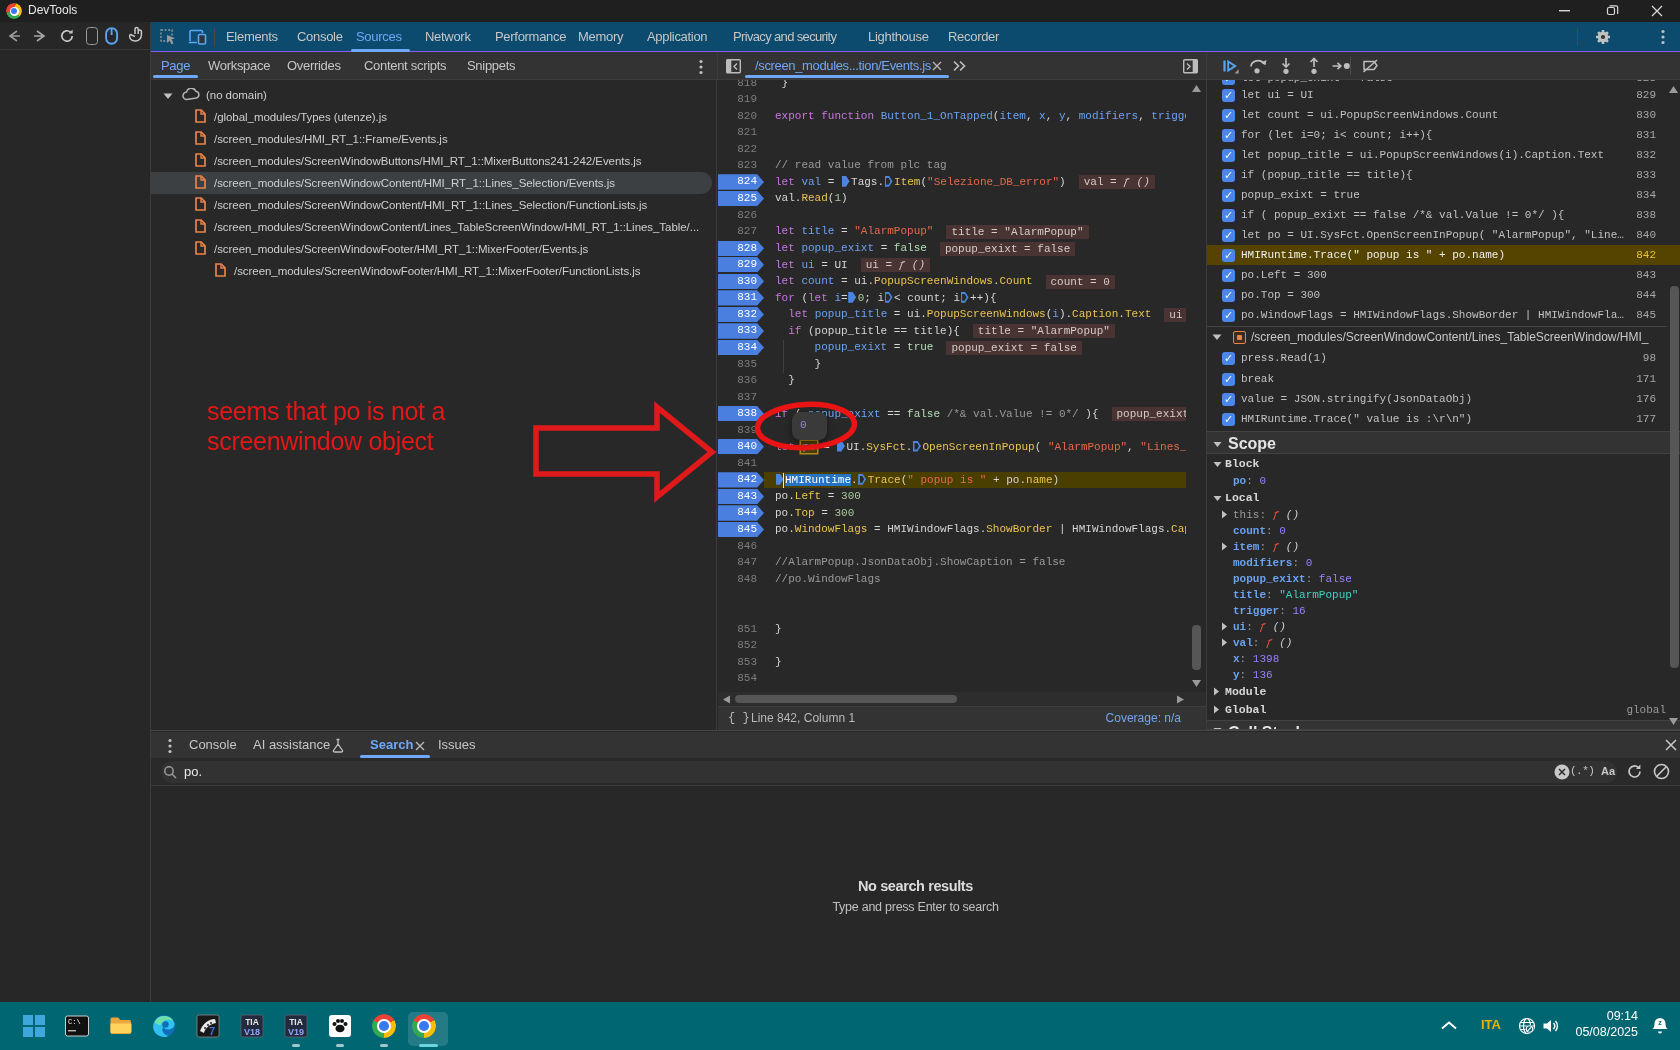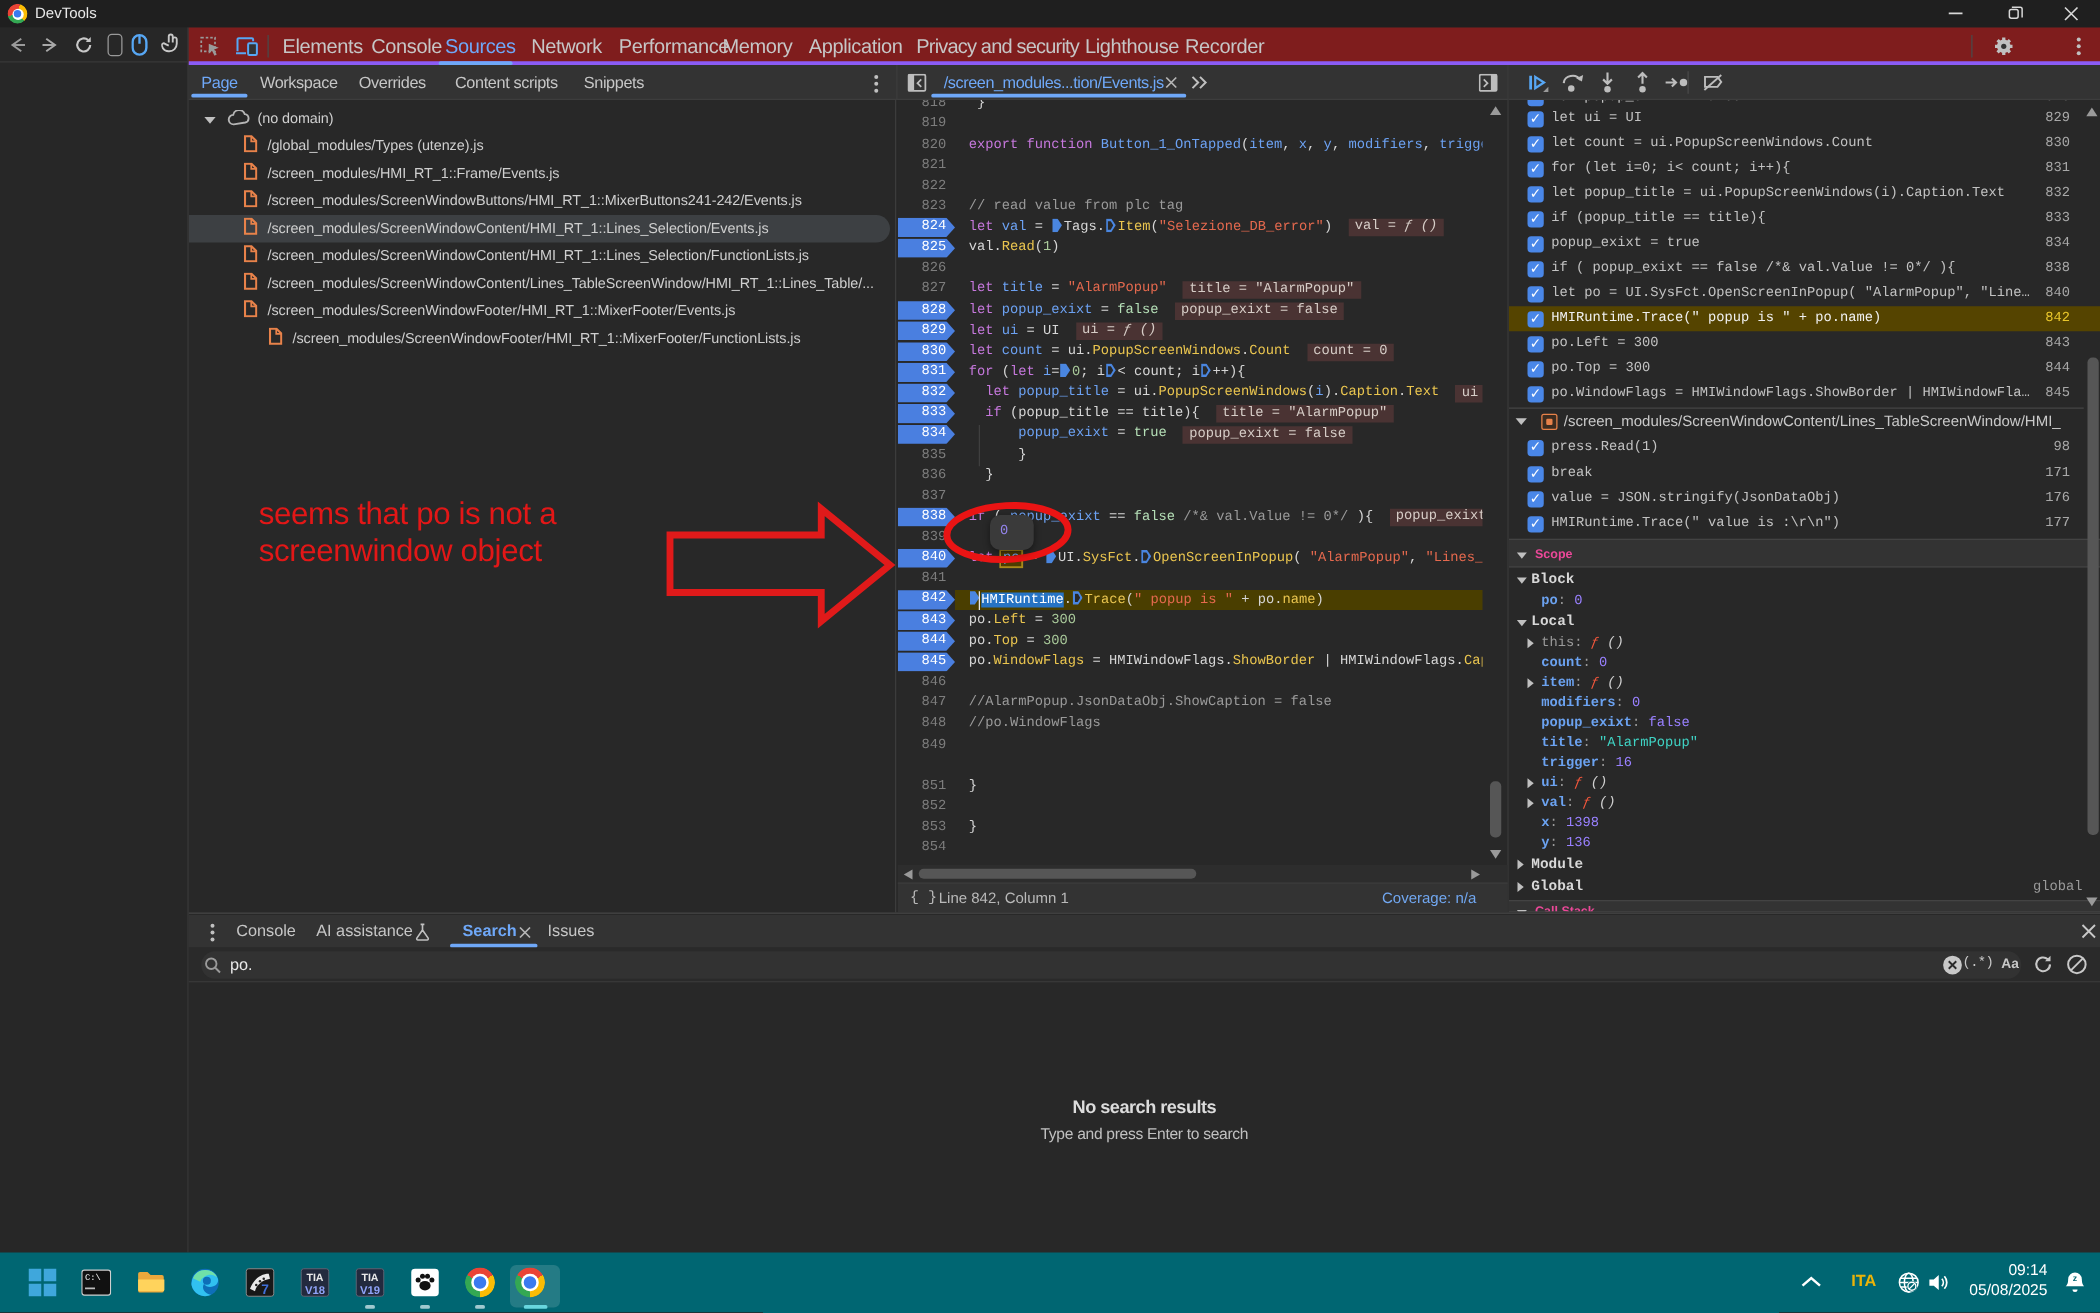--- a/index.html
+++ b/index.html
@@ -10,21 +10,21 @@
 
 .chromeicon{position:absolute;border-radius:50%;overflow:hidden;}
 .chromeicon .seg{position:absolute;inset:0;border-radius:50%;background:conic-gradient(from 135deg,#34a853 0 120deg,#ea4335 120deg 240deg,#fbbc05 240deg 360deg);}
 .chromeicon .w{position:absolute;border-radius:50%;background:#fff;}
 .chromeicon .b{position:absolute;border-radius:50%;background:#3a7af0;}
 .wbtn{position:absolute;top:0;width:34px;height:22px;color:#d8d8d8;}
 
 #leftpane{position:absolute;left:0;top:22px;width:151px;height:980px;background:#272727;border-right:1px solid #3c3c3c;}
 #lefttools{position:absolute;left:0;top:0;width:150px;height:28px;border-bottom:1px solid #383838;}
 
-#maintabs{position:absolute;left:151px;top:22px;width:1529px;height:30px;background:#7f1d1d;border-bottom:3px solid #8b5cf6;color:#c6c6c6;font-size:16px;}
+#maintabs{position:absolute;left:151px;top:22px;width:1529px;height:30px;background:#0c4a6e;border-bottom:1px solid #8b5cf6;color:#c6c6c6;font-size:13px;}
 #maintabs .tab{position:absolute;top:7px;letter-spacing:-0.3px;}
 #subrow{position:absolute;left:151px;top:52px;width:1529px;height:28px;background:#333333;border-bottom:1px solid #3d3d3d;color:#c6c6c6;font-size:13px;}
 #subrow .tab{position:absolute;top:6px;letter-spacing:-0.3px;}
 .bluetab{color:#6fa8f8 !important;}
 .underline{position:absolute;height:3px;background:#6fa8f8;border-radius:2px;}
 
 #tree{position:absolute;left:151px;top:80px;width:566px;height:650px;background:#282828;border-right:1px solid #3c3c3c;overflow:hidden;color:#cfcfcf;font-size:11.5px;letter-spacing:-0.05px;}
 .trow{position:absolute;left:0;height:22px;line-height:22px;white-space:nowrap;}
 .sel{position:absolute;left:0;width:561px;height:22px;background:#3d4043;border-radius:0 11px 11px 0;}
 
@@ -55,21 +55,21 @@
 #hsb{position:absolute;left:0;top:612px;width:489px;height:14px;background:#2d2d2d;}
 #estatus{position:absolute;left:0;top:626px;width:489px;height:24px;background:#333333;border-top:1px solid #3d3d3d;font-family:"Liberation Sans",sans-serif;font-size:12px;color:#b9b9b9;}
 .sbthumbv{position:absolute;background:#565656;border-radius:4px;}
 
 #sidebar{position:absolute;left:1207px;top:80px;width:473px;height:650px;background:#282828;overflow:hidden;}
 #debugbar{position:absolute;left:1207px;top:52px;width:473px;height:28px;background:#333333;border-bottom:1px solid #3d3d3d;}
 .brow{position:absolute;left:0;width:473px;height:20px;font-family:"Liberation Mono",monospace;font-size:11px;color:#c2c2c2;line-height:20px;white-space:nowrap;}
 .brow .num{position:absolute;right:24px;top:0;color:#a8a8a8;}
 .cbx{position:absolute;left:15px;top:3.5px;width:13px;height:13px;background:#4a87e8;border-radius:3px;color:#fff;font-size:11px;line-height:13px;text-align:center;font-family:"Liberation Sans",sans-serif;}
 .snip{position:absolute;left:34px;top:0;max-width:390px;overflow:hidden;}
-.shead{position:absolute;left:0;width:473px;background:#333333;color:#ec4899;font-size:10px;font-weight:bold;border-top:1px solid #434343;border-bottom:1px solid #434343;}
+.shead{position:absolute;left:0;width:473px;background:#333333;color:#e5e5e5;font-size:16px;font-weight:bold;border-top:1px solid #434343;border-bottom:1px solid #434343;}
 .srow{position:absolute;left:0;width:460px;height:16.2px;font-family:"Liberation Mono",monospace;font-size:11px;line-height:16.2px;white-space:nowrap;color:#d0d0d0;}
 .pn{color:#6ba2f0;font-weight:bold;}
 .pv{color:#9980ff;}
 .pstr{color:#3fd3c4;}
 .fn{color:#f3573c;font-style:italic;}
 .fnp{color:#d0d0d0;font-style:italic;}
 .secname{font-weight:bold;color:#d8d8d8;font-family:"Liberation Mono",monospace;font-size:11.5px;}
 
 #drawer{position:absolute;left:151px;top:730px;width:1529px;height:272px;background:#282828;border-top:1px solid #474747;}
 #drawtabs{position:absolute;left:0;top:1px;width:1529px;height:26px;background:#333333;color:#c6c6c6;font-size:13px;}
@@ -313,21 +313,20 @@
         <div class="cl" style="top:342.05px;"><span class="gn">839</span><span class="ct"></span></div>
         <div class="cl" style="top:358.60px;"><span class="bpflag"><span>840</span></span><span class="ct"><span class="k">let</span> <span class="v goldbox">po</span> = <span class="mk"></span>UI.<span class="p">SysFct</span>.<span class="mo"><i></i></span><span class="p">OpenScreenInPopup</span>( <span class="s">"AlarmPopup"</span>, <span class="s">"Lines_TableScreenWindow"</span></span></div>
         <div class="cl" style="top:375.15px;"><span class="gn">841</span><span class="ct"></span></div>
         <div class="cl" style="top:391.70px;"><span class="bpflag"><span>842</span></span><span class="ct"><span class="mk"></span><span class="selword">HMIRuntime</span>.<span class="mo"><i></i></span><span class="p">Trace</span>(<span class="s">" popup is "</span> + po.<span class="p">name</span>)</span></div>
         <div class="cl" style="top:408.25px;"><span class="bpflag"><span>843</span></span><span class="ct">po.<span class="p">Left</span> = <span class="n">300</span></span></div>
         <div class="cl" style="top:424.80px;"><span class="bpflag"><span>844</span></span><span class="ct">po.<span class="p">Top</span> = <span class="n">300</span></span></div>
         <div class="cl" style="top:441.35px;"><span class="bpflag"><span>845</span></span><span class="ct">po.<span class="p">WindowFlags</span> = HMIWindowFlags.<span class="p">ShowBorder</span> | HMIWindowFlags.<span class="p">Caption</span></span></div>
         <div class="cl" style="top:457.90px;"><span class="gn">846</span><span class="ct"></span></div>
         <div class="cl" style="top:474.45px;"><span class="gn">847</span><span class="ct"><span class="c">//AlarmPopup.JsonDataObj.ShowCaption = false</span></span></div>
         <div class="cl" style="top:491.00px;"><span class="gn">848</span><span class="ct"><span class="c">//po.WindowFlags</span></span></div>
-        <div class="cl" style="top:507.55px;"><span class="gn">849</span><span class="ct"></span></div>
         <div class="cl" style="top:540.65px;"><span class="gn">851</span><span class="ct">}</span></div>
         <div class="cl" style="top:557.20px;"><span class="gn">852</span><span class="ct"></span></div>
         <div class="cl" style="top:573.75px;"><span class="gn">853</span><span class="ct">}</span></div>
         <div class="cl" style="top:590.30px;"><span class="gn">854</span><span class="ct"></span></div>
       </div>
       <div id="vsb">
         <svg class="abs" style="left:5px;top:4px;" width="11" height="9">
           <path d="M1 8 h9 l-4.5 -7 z" fill="#9a9a9a"></path>
         </svg>
         <svg class="abs" style="left:5px;top:599px;" width="11" height="9">

